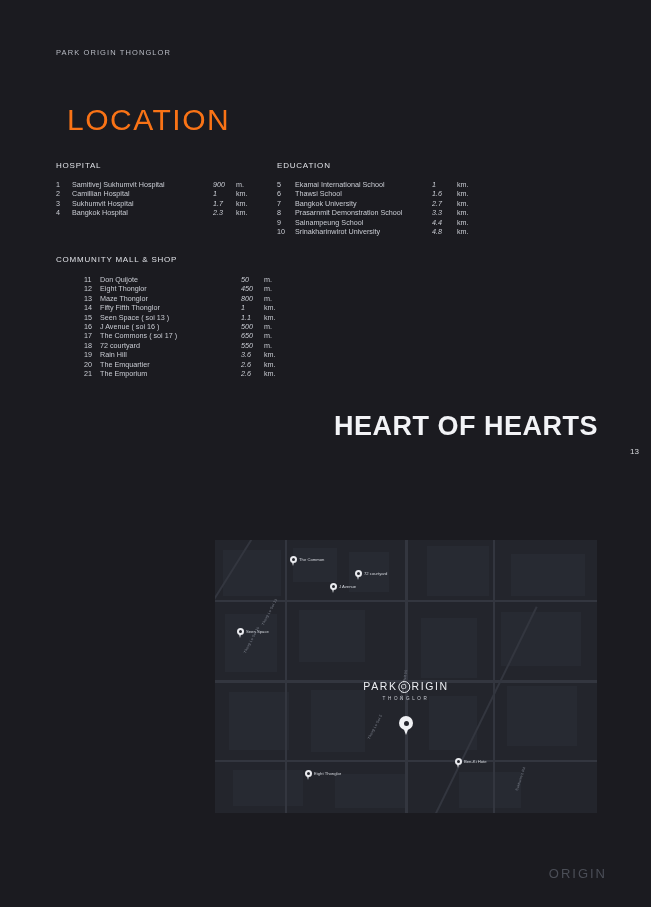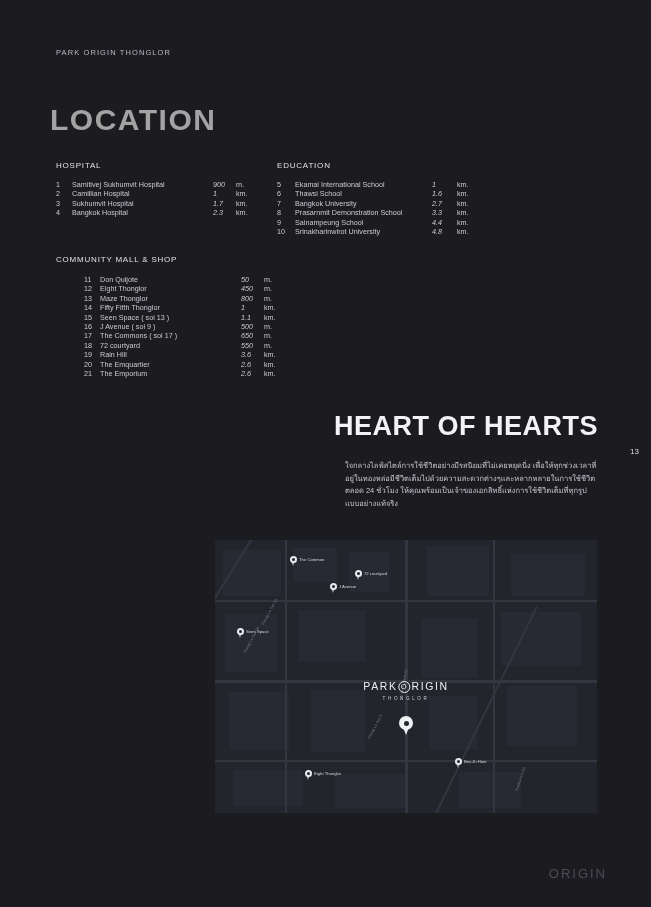--- a/index.html
+++ b/index.html
@@ -24,26 +24,26 @@
     position: absolute;
     left: 56px;
     top: 48px;
     font-size: 7.5px;
     letter-spacing: 1.1px;
     color: #b9bcc4;
     font-weight: 400;
   }
   .page-title {
     position: absolute;
-    left: 50px;
+    left: 67px;
     top: 103px;
     font-size: 30px;
     letter-spacing: 1.5px;
-    color: #a3a3a3;
-    font-weight: 700;
+    color: #f97316;
+    font-weight: 400;
     font-family: "Liberation Sans", sans-serif;
   }
 
   
   .sec-head {
     position: absolute;
     font-size: 8px;
     letter-spacing: 0.8px;
     color: #dfe1e6;
     font-weight: 400;
@@ -362,21 +362,21 @@
         <span class="poi-unit">km.</span>
       </div>
       <div class="poi-row">
         <span class="poi-num">15</span>
         <span class="poi-name">Seen Space ( soi 13 )</span>
         <span class="poi-val">1.1</span>
         <span class="poi-unit">km.</span>
       </div>
       <div class="poi-row">
         <span class="poi-num">16</span>
-        <span class="poi-name">J Avenue ( soi 9 )</span>
+        <span class="poi-name">J Avenue ( soi 16 )</span>
         <span class="poi-val">500</span>
         <span class="poi-unit">m.</span>
       </div>
       <div class="poi-row">
         <span class="poi-num">17</span>
         <span class="poi-name">The Commons ( soi 17 )</span>
         <span class="poi-val">650</span>
         <span class="poi-unit">m.</span>
       </div>
       <div class="poi-row">
@@ -400,21 +400,20 @@
       <div class="poi-row">
         <span class="poi-num">21</span>
         <span class="poi-name">The Emporium</span>
         <span class="poi-val">2.6</span>
         <span class="poi-unit">km.</span>
       </div>
     </div>
 
   <div class="hoh-title">HEART OF HEARTS</div>
   <div class="page-number">13</div>
-  <div class="hoh-body">ใจกลางไลฟ์สไตล์การใช้ชีวิตอย่างมีรสนิยมที่ไม่เคยหยุดนิ่ง เพื่อให้ทุกช่วงเวลาที่อยู่ในทองหล่อมีชีวิตเต็มไปด้วยความสะดวกต่างๆและหลากหลายในการใช้ชีวิตตลอด 24 ชั่วโมง ให้คุณพร้อมเป็นเจ้าของเอกสิทธิ์แห่งการใช้ชีวิตเต็มที่ทุกรูปแบบอย่างแท้จริง</div>
 
   <div class="map">
 
     <div class="block" style="left:8px;  top:10px;  width:58px; height:46px;"></div>
     <div class="block" style="left:78px; top:8px;   width:44px; height:34px;"></div>
     <div class="block" style="left:134px;top:12px;  width:40px; height:40px;"></div>
     <div class="block" style="left:212px;top:6px;   width:62px; height:50px;"></div>
     <div class="block" style="left:296px;top:14px;  width:74px; height:42px;"></div>
     <div class="block" style="left:10px; top:74px;  width:52px; height:58px;"></div>
     <div class="block" style="left:84px; top:70px;  width:66px; height:52px;"></div>

